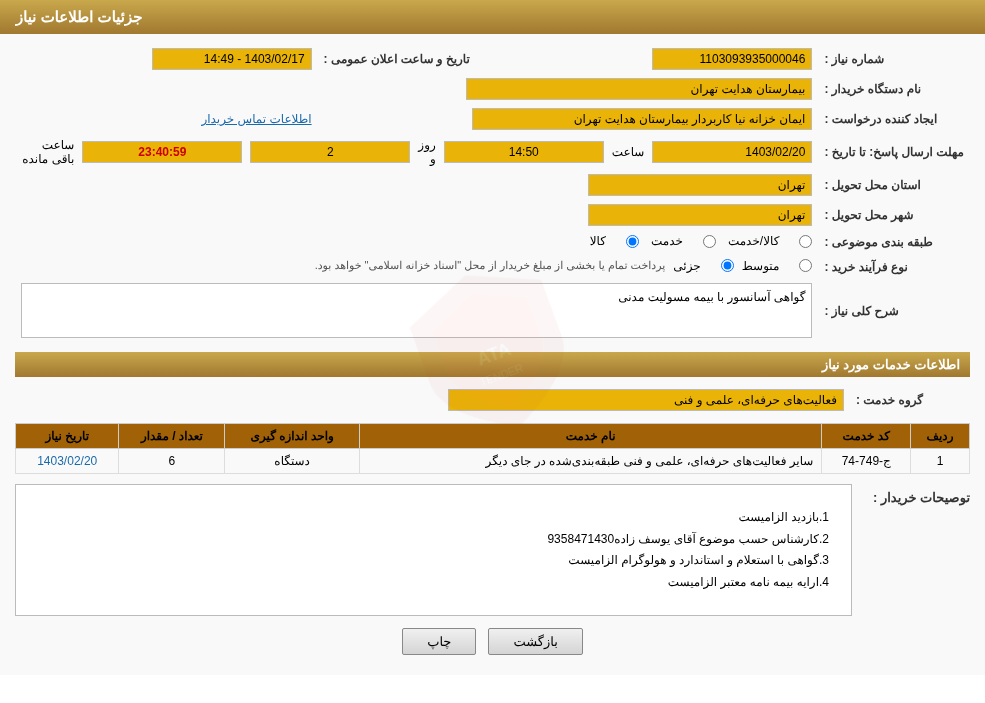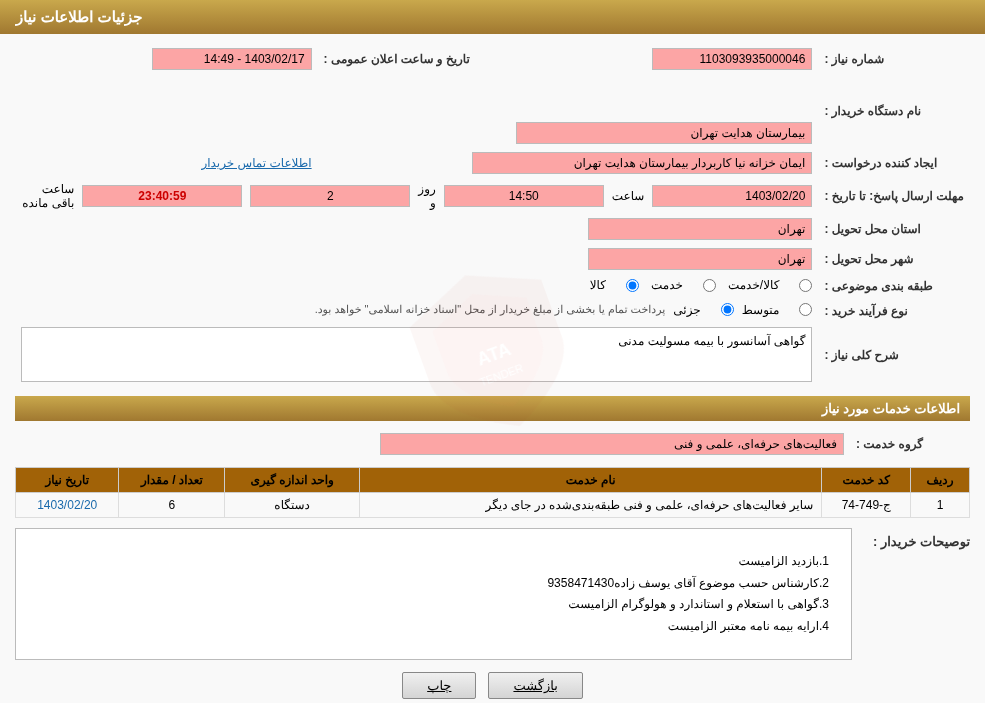--- a/index.html
+++ b/index.html
@@ -42,30 +42,29 @@
       font-weight: bold;
       white-space: nowrap;
       width: 120px;
       color: #333;
     }
     .value-cell {
       text-align: right;
     }
     .input-box {
       border: 1px solid #bbb;
-      background: #fca5a5;
+      background: #eab308;
       padding: 3px 6px;
       min-height: 22px;
       min-width: 160px;
       display: inline-block;
       text-align: right;
     }
     .input-wide {
-      width: 296px;
-      margin-top: 44px;
+      width: 346px;
     }
     .input-medium {
       width: 224px;
     }
     .input-narrow {
       width: 120px;
     }
     .link-style {
       color: #1a6aac;
       text-decoration: underline;
@@ -144,21 +143,20 @@
       margin-top: 12px;
       margin-bottom: 10px;
     }
     .btn {
       padding: 5px 24px;
       border: 1px solid #888;
       background: linear-gradient(to bottom, #f0f0f0, #d4d4d4);
       font-size: 13px;
       cursor: pointer;
       border-radius: 2px;
-      text-decoration: underline;
     }
     .watermark {
       position: fixed;
       top: 50%;
       left: 50%;
       transform: translate(-50%, -50%) rotate(-20deg);
       opacity: 0.08;
       pointer-events: none;
       z-index: 1000;
     }
@@ -305,21 +303,21 @@
     <div class="service-section">
       <div class="service-header-bar">
         <span>اطلاعات خدمات مورد نیاز</span>
       </div>
 
       <table class="info-table">
         <tbody>
             <tr>
           <td class="label-cell">گروه خدمت :</td>
           <td class="value-cell">
-            <span class="input-box" style="width:464px">فعالیت‌های حرفه‌ای، علمی و فنی</span>
+            <span class="input-box" style="width:396px">فعالیت‌های حرفه‌ای، علمی و فنی</span>
           </td>
         </tr>
       </tbody>
         </table>
 
       <table class="service-table">
         <thead>
           <tr>
             <th>ردیف</th>
             <th>کد خدمت</th>

